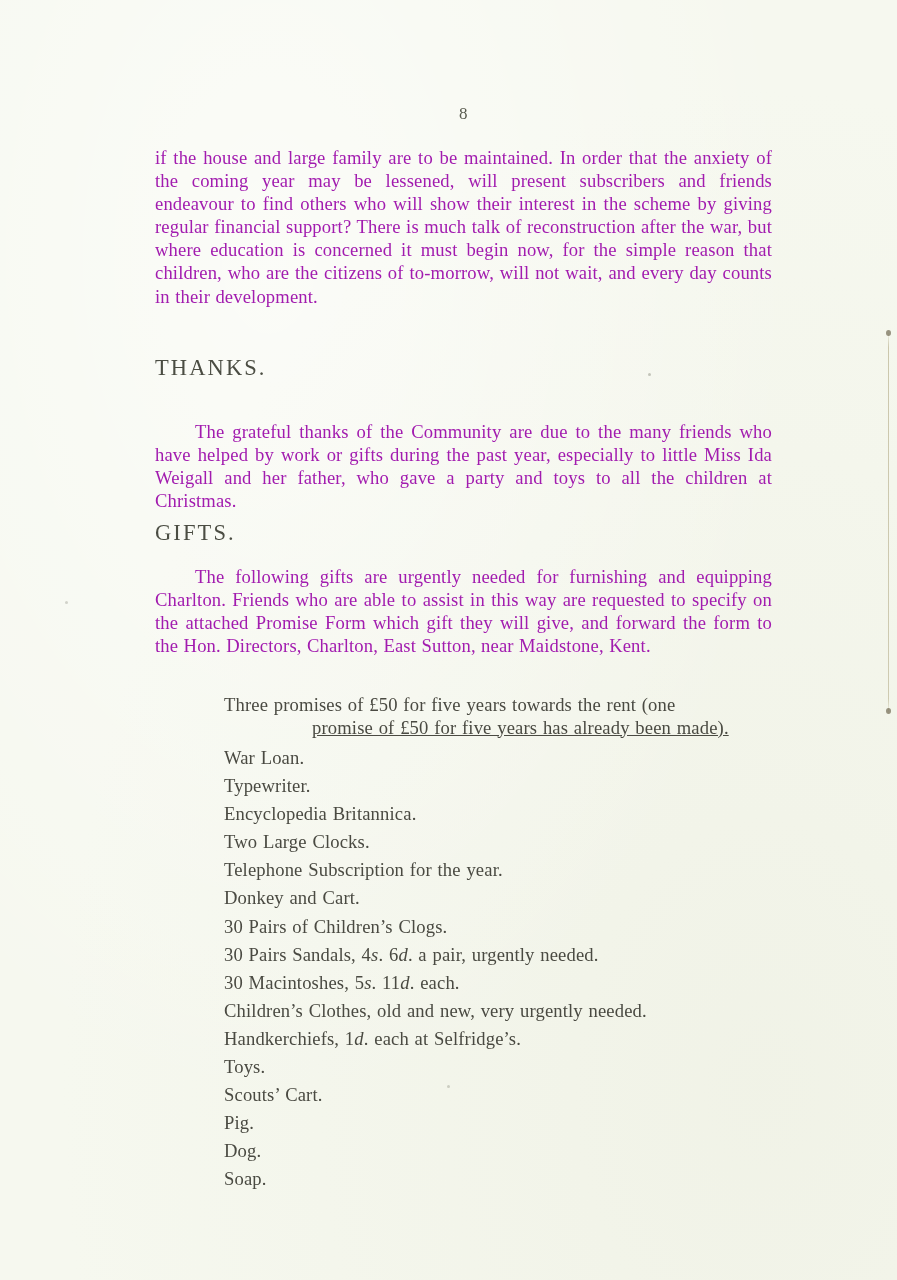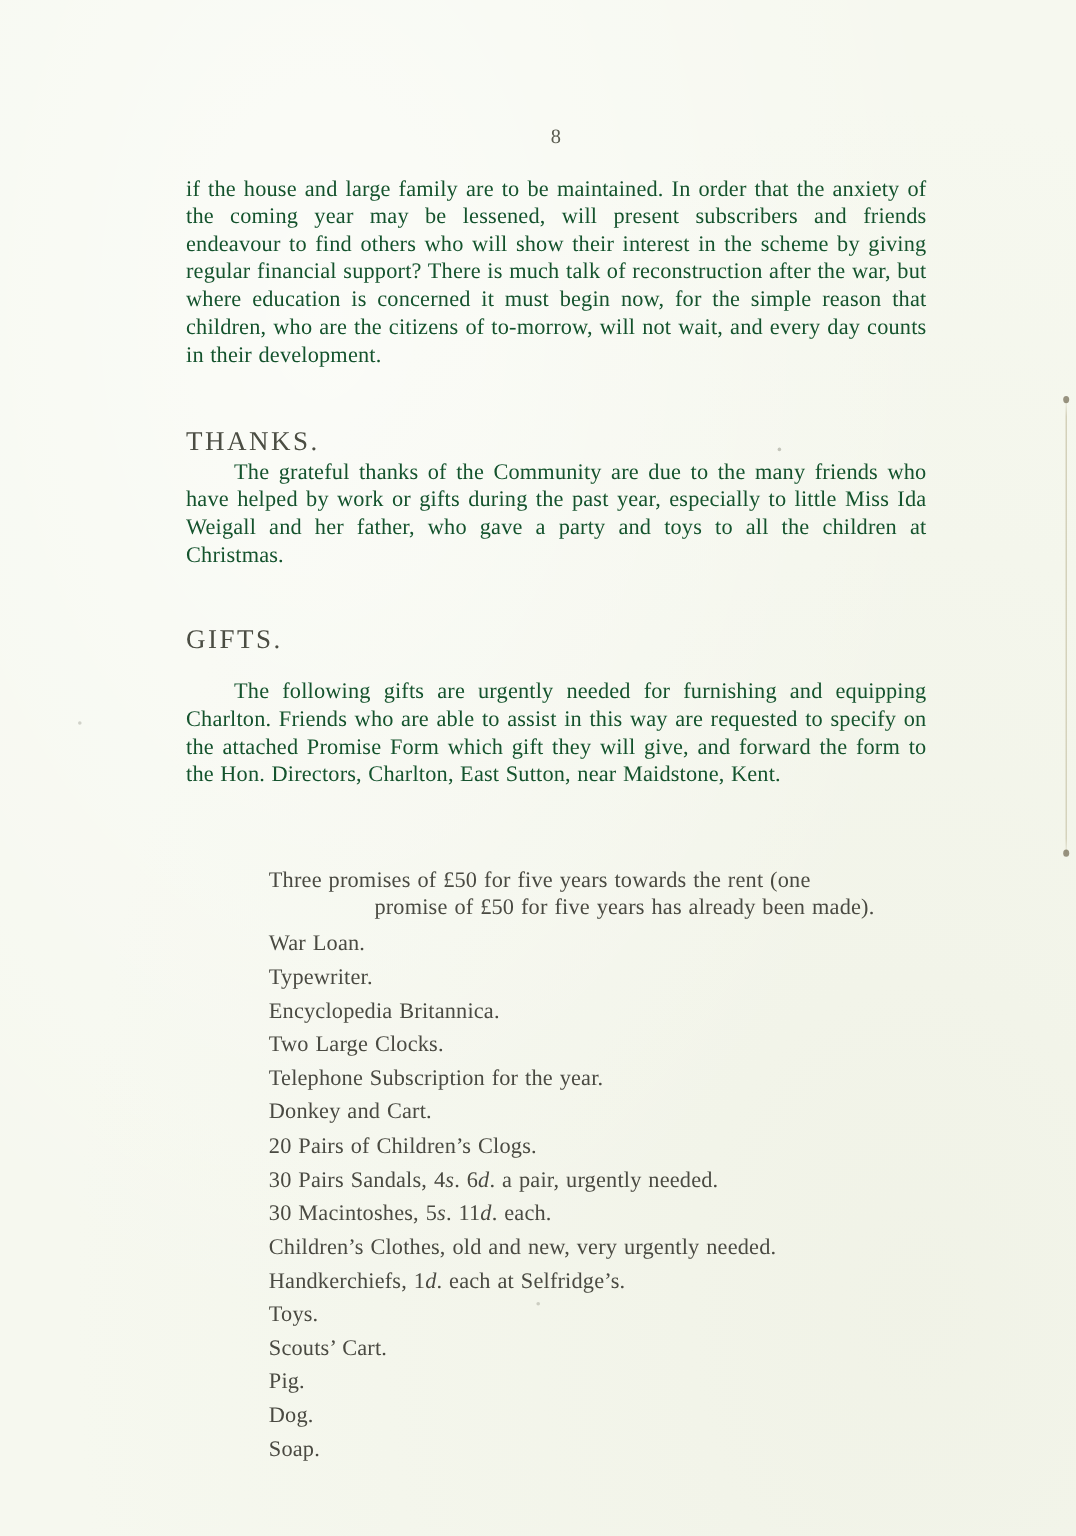--- a/index.html
+++ b/index.html
@@ -41,21 +41,21 @@
     text-align: center;
     font-size: 17px;
     color: #5a5c50;
     letter-spacing: 0.5px;
   }
   .para {
     font-size: 18.6px;
     line-height: 23.1px;
     text-align: justify;
     text-justify: inter-word;
-    color: #14532d;
+    color: #a21caf;
     margin: 0;
     letter-spacing: 0.15px;
     word-spacing: 0.6px;
   }
   .para.indent {
     text-indent: 40px;
   }
   .block-opening {
     position: absolute;
     top: 146px;
@@ -67,21 +67,21 @@
     left: 0;
     width: 617px;
     text-align: left;
     font-size: 22.5px;
     letter-spacing: 2.1px;
     color: #4b4d43;
   }
   .heading-thanks { top: 355px; }
   .block-thanks {
     position: absolute;
-    top: 382px;
+    top: 420px;
     left: 0;
     width: 617px;
   }
   .heading-gifts { top: 520px; }
   .block-gifts {
     position: absolute;
     top: 565px;
     left: 0;
     width: 617px;
   }
@@ -100,26 +100,26 @@
     color: #4a4a42;
     letter-spacing: 0.15px;
     word-spacing: 0.9px;
     white-space: normal;
   }
   .gift-list li.wrapped {
     padding-left: 44px;
     text-indent: -44px;
     line-height: 22.5px;
     margin-bottom: 5px;
-    margin-top: 29px;
   }
   .gift-list li.wrapped .cont {
     display: block;
     text-indent: 0;
     padding-left: 44px;
+    text-decoration: underline;
   }
   i.unit {
     font-style: italic;
   }
   
   .edge-rule {
     position: absolute;
     left: 888px;
     top: 332px;
     width: 1px;
@@ -182,21 +182,21 @@
       <li class="wrapped">
         <span>Three promises of £50 for five years towards the rent (one</span>
         <span class="cont">promise of £50 for five years has already been made).</span>
       </li>
       <li><span>War Loan.</span></li>
       <li><span>Typewriter.</span></li>
       <li><span>Encyclopedia Britannica.</span></li>
       <li><span>Two Large Clocks.</span></li>
       <li><span>Telephone Subscription for the year.</span></li>
       <li><span>Donkey and Cart.</span></li>
-      <li><span>20 Pairs of Children’s Clogs.</span></li>
+      <li><span>30 Pairs of Children’s Clogs.</span></li>
 
       <li><span>30 Pairs Sandals, 4</span><i class="unit">s</i><span>. 6</span><i class="unit">d</i><span>. a pair, urgently needed.</span></li>
 
       <li><span>30 Macintoshes, 5</span><i class="unit">s</i><span>. 11</span><i class="unit">d</i><span>. each.</span></li>
 
       <li><span>Children’s Clothes, old and new, very urgently needed.</span></li>
 
       <li><span>Handkerchiefs, 1</span><i class="unit">d</i><span>. each at Selfridge’s.</span></li>
 
       <li><span>Toys.</span></li>

